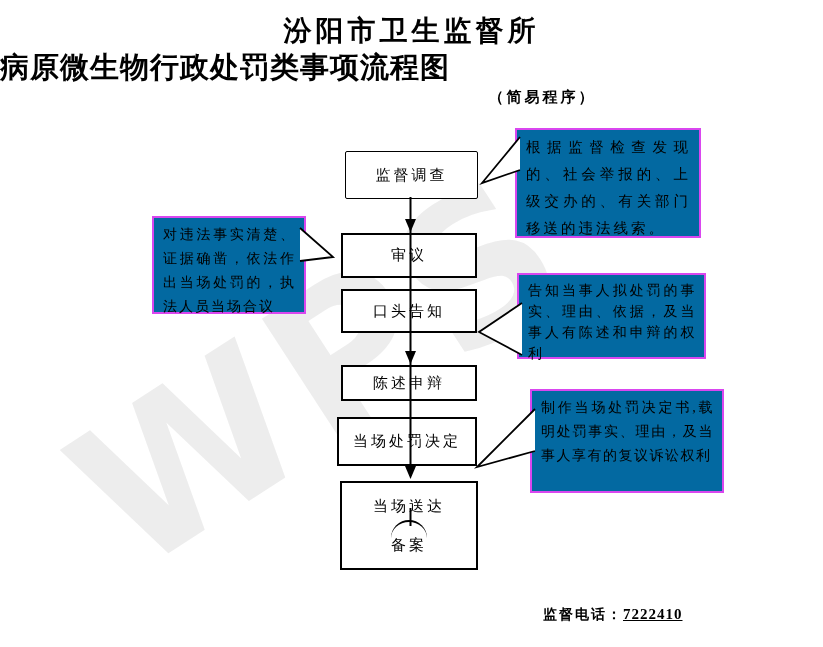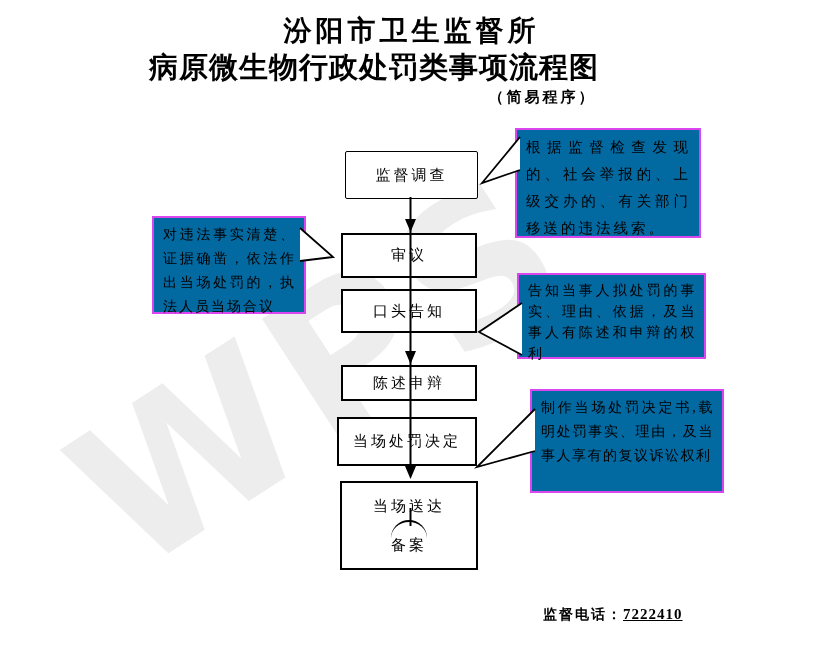--- a/index.html
+++ b/index.html
@@ -12,21 +12,21 @@
     position:absolute;left:40px;top:210px;width:700px;
     font-family:"DejaVu Sans", sans-serif;font-weight:700;
     font-size:200px;letter-spacing:8px;color:#e7e7e7;opacity:.75;
     transform:rotate(-33deg);transform-origin:50% 50%;
     z-index:0;user-select:none;pointer-events:none;
   }
 
   
   .title1{position:absolute;left:0;top:12px;width:823px;text-align:center;
     font-size:28px;font-weight:700;letter-spacing:4px;z-index:2;}
-  .title2{position:absolute;left:0;top:48px;width:748px;text-align:center;
+  .title2{position:absolute;left:0;top:48px;width:748px;text-align:left;
     font-size:29px;font-weight:700;letter-spacing:1px;z-index:2;}
   .title3{position:absolute;left:0;top:88px;width:823px;text-align:center;
     font-size:15px;font-weight:700;letter-spacing:3px;
     transform:translateX(131px);z-index:2;}
 
   
   .node{position:absolute;background:#fff;border:2px solid #000;
     display:flex;align-items:center;justify-content:center;
     font-size:15px;letter-spacing:3px;box-sizing:border-box;z-index:2;}
   .n1{left:345px;top:151px;width:133px;height:48px;border-radius:2px;border-width:1.8px;}

